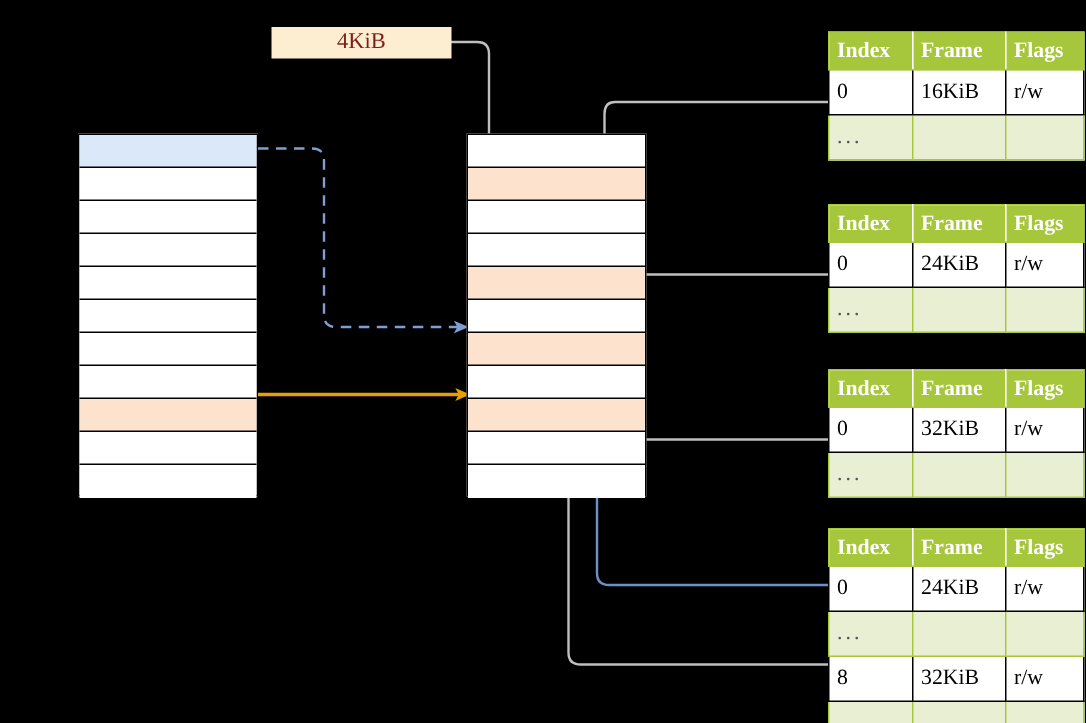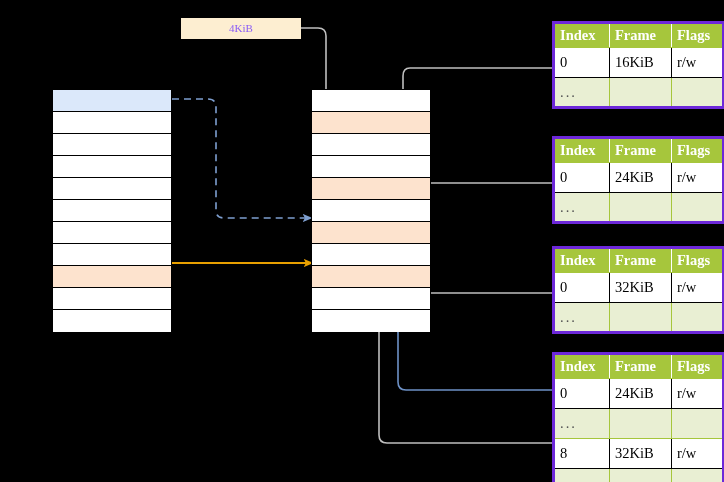--- a/index.html
+++ b/index.html
@@ -27,21 +27,21 @@
     height:22px;
   }
   .memrow:last-child{border-bottom:none;}
   .memrow.blue{background:#dbe8fa;}
   .memrow.peach{background:#fde3ce;}
 
   
   .ptable{
     position:absolute;
     border-collapse:collapse;
-    border:3px solid #6d28d9;
+    border:1px solid #6d28d9;
     background:#fff;
     table-layout:fixed;
   }
   .ptable th{
     background:#a6c63c;
     color:#ffffff;
     font-weight:bold;
     font-size:14.5px;
     text-align:left;
     padding:2px 5px;
@@ -66,22 +66,22 @@
     background:#e9efd3;
     border:1px solid #a6c63c;
     color:#555;
     letter-spacing:2px;
   }
 
   
   .sizelabel{
     position:absolute;
     background:#fdeed1;
-    color:#8b5cf6;
-    font-size:11px;
+    color:#7f1d1d;
+    font-size:15px;
     text-align:center;
     line-height:21px;
     height:21px;
   }
 </style>
 </head>
 <body>
 
 <div id="root">
 

